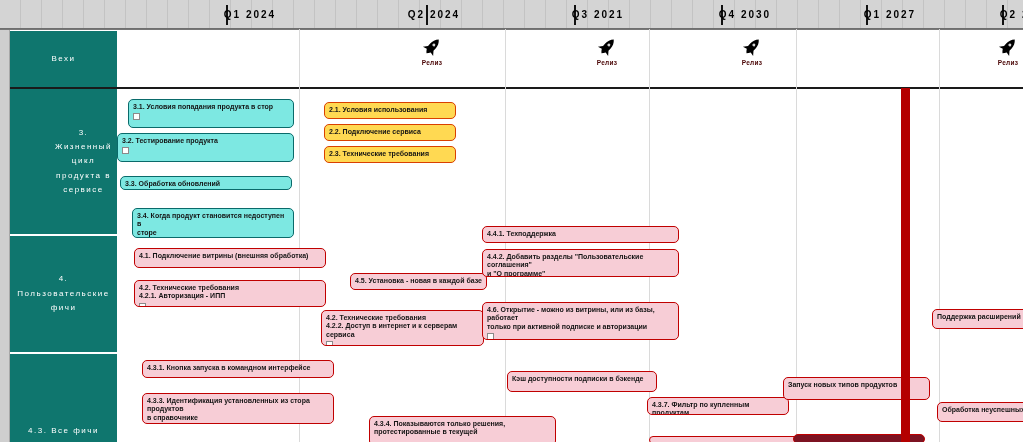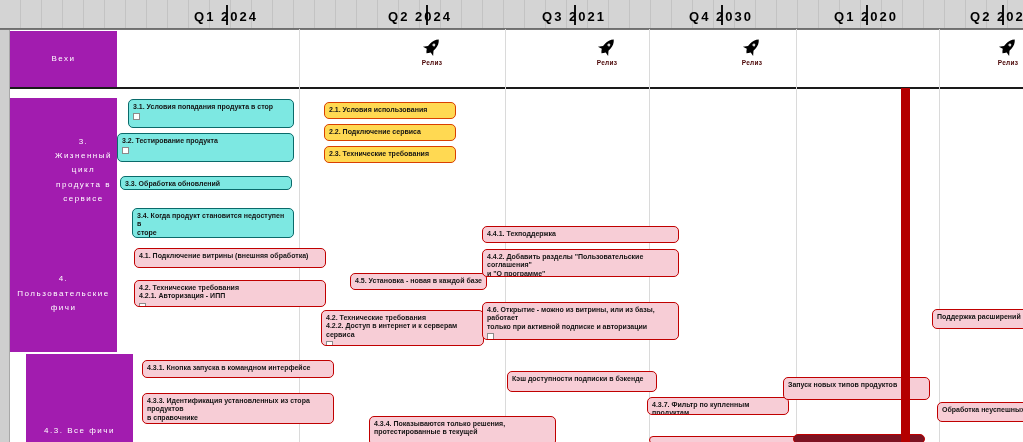--- a/index.html
+++ b/index.html
@@ -7,22 +7,22 @@
   .screen { position:relative; width:1023px; height:442px; overflow:hidden; background:#fff; }
 
   
   .left-strip { position:absolute; left:0; top:0; width:10px; height:442px;
     background:#cfcfcf; border-right:1px solid #a8a8a8; z-index:4; }
 
   
   .ruler { position:absolute; left:0; top:0; width:1023px; height:29px; z-index:5;
     background:repeating-linear-gradient(90deg,#d4d4d4 0,#d4d4d4 20px,#c3c3c3 20px,#c3c3c3 21px);
     border-bottom:1px solid #6f6f6f; }
-  .q-label { position:absolute; top:9px; transform:translateX(-50%); font-size:13px;
-    font-weight:bold; color:#000; white-space:nowrap; letter-spacing:2px; }
+  .q-label { position:absolute; top:9px; transform:translateX(-50%); font-size:10px;
+    font-weight:bold; color:#000; white-space:nowrap; letter-spacing:2px;margin-left:24px; }
   .q-tick { position:absolute; top:5px; width:2px; height:20px; background:#111; }
 
   
   .chart { position:absolute; left:0; top:0; width:1023px; height:442px; z-index:6; }
   .vline { position:absolute; top:29px; bottom:0; width:1px; background:#dadada; }
   .hline-top { position:absolute; left:0; top:29px; width:1023px; height:1px; background:#777; }
   .hline-mid { position:absolute; left:10px; top:87px; width:1013px; height:2px; background:#1a1a1a; }
 
   
   .milestone { position:absolute; top:36px; transform:translateX(-50%);
@@ -38,41 +38,41 @@
   .card.yellow { background:#ffd952; border:1.5px solid #d94000; }
   .card.pink   { background:#f7cdd6; border:1.5px solid #c00000; }
   .card.dark   { background:#7d1322; border:1.5px solid #c00000; color:#fff; }
   .checkbox { width:7px; height:7px; background:#fff; border:1px solid #8a8a8a; margin-top:2px; }
 
   
   .today-line { position:absolute; top:88px; bottom:0; z-index:12; }
 
   
   .sidebar { position:absolute; left:0; top:0; width:117px; height:442px; z-index:15; pointer-events:none; }
-  .sb-block { position:absolute; left:10px; width:107px; background:#a21caf; color:#fff;
+  .sb-block { position:absolute; left:10px; width:107px; background:#0f766e; color:#fff;
     display:flex; align-items:center; justify-content:center; text-align:center;
     font-size:8px; letter-spacing:1.5px; line-height:1.8; white-space:pre-line; padding:2px; }
-  .sb-block.end { align-items:flex-end; padding-bottom:4px;margin-left:16px; }
+  .sb-block.end { align-items:flex-end; padding-bottom:4px; }
 </style>
 </head>
 <body>
 
 <div class="screen">
   <div class="left-strip"></div>
   <div class="ruler">
       <div class="q-tick" style="left: 226px;"></div>
       <div class="q-label" style="left: 226px;">Q1 2024</div>
       <div class="q-tick" style="left: 426px;"></div>
-      <div class="q-label" style="left: 420px;">Q2 2024</div>
+      <div class="q-label" style="left: 410px;">Q2 2024</div>
       <div class="q-tick" style="left: 574px;"></div>
       <div class="q-label" style="left: 574px;">Q3 2021</div>
       <div class="q-tick" style="left: 721px;"></div>
       <div class="q-label" style="left: 721px;">Q4 2030</div>
       <div class="q-tick" style="left: 866px;"></div>
-      <div class="q-label" style="left: 866px;">Q1 2020</div>
+      <div class="q-label" style="left: 866px;">Q1 2027</div>
       <div class="q-tick" style="left: 1002px;"></div>
       <div class="q-label" style="left: 1002px;">Q2 2025</div>
     </div>
   <div class="chart">
     <div class="hline-top"></div>
     <div class="hline-mid"></div>
     <div class="today-line" style="left: 901px; width: 9px; background: rgb(180, 0, 0);"></div>
   <div class="vline" style="left: 299px;"></div>
       <div class="vline" style="left: 505px;"></div>
       <div class="vline" style="left: 649px;"></div>
@@ -133,21 +133,21 @@
       <div class="card pink" style="left: 783px; top: 377px; width: 147px; height: 23px;"><span class="card-text">Запуск новых типов продуктов</span></div>
       <div class="card pink" style="left: 932px; top: 309px; width: 100px; height: 20px;"><span class="card-text">Поддержка расширений</span></div>
       <div class="card pink" style="left: 937px; top: 402px; width: 100px; height: 20px;"><span class="card-text">Обработка неуспешных о</span></div>
       <div class="card pink" style="left: 369px; top: 416px; width: 187px; height: 30px;"><span class="card-text">4.3.4. Показываются только решения,
 протестированные в текущей</span></div>
       <div class="card pink" style="left: 649px; top: 436px; width: 150px; height: 8px;"><span class="card-text"></span></div>
       <div class="card dark" style="left: 793px; top: 434px; width: 132px; height: 10px;"><span class="card-text"></span></div>
     </div>
   <div class="sidebar">
       <div class="sb-block" style="top: 31px; height: 56px;">Вехи</div>
-      <div class="sb-block" style="top: 98px; height: 145px; padding-left: 42px;">3. Жизненный
+      <div class="sb-block" style="top: 89px; height: 145px; padding-left: 42px;">3. Жизненный
 цикл продукта в
 сервисе</div>
       <div class="sb-block" style="top: 236px; height: 116px;">4.
 Пользовательские
 фичи</div>
       <div class="sb-block end" style="top: 354px; height: 88px;">4.3. Все фичи</div>
     </div>
 </div>
 
 </body></html>

